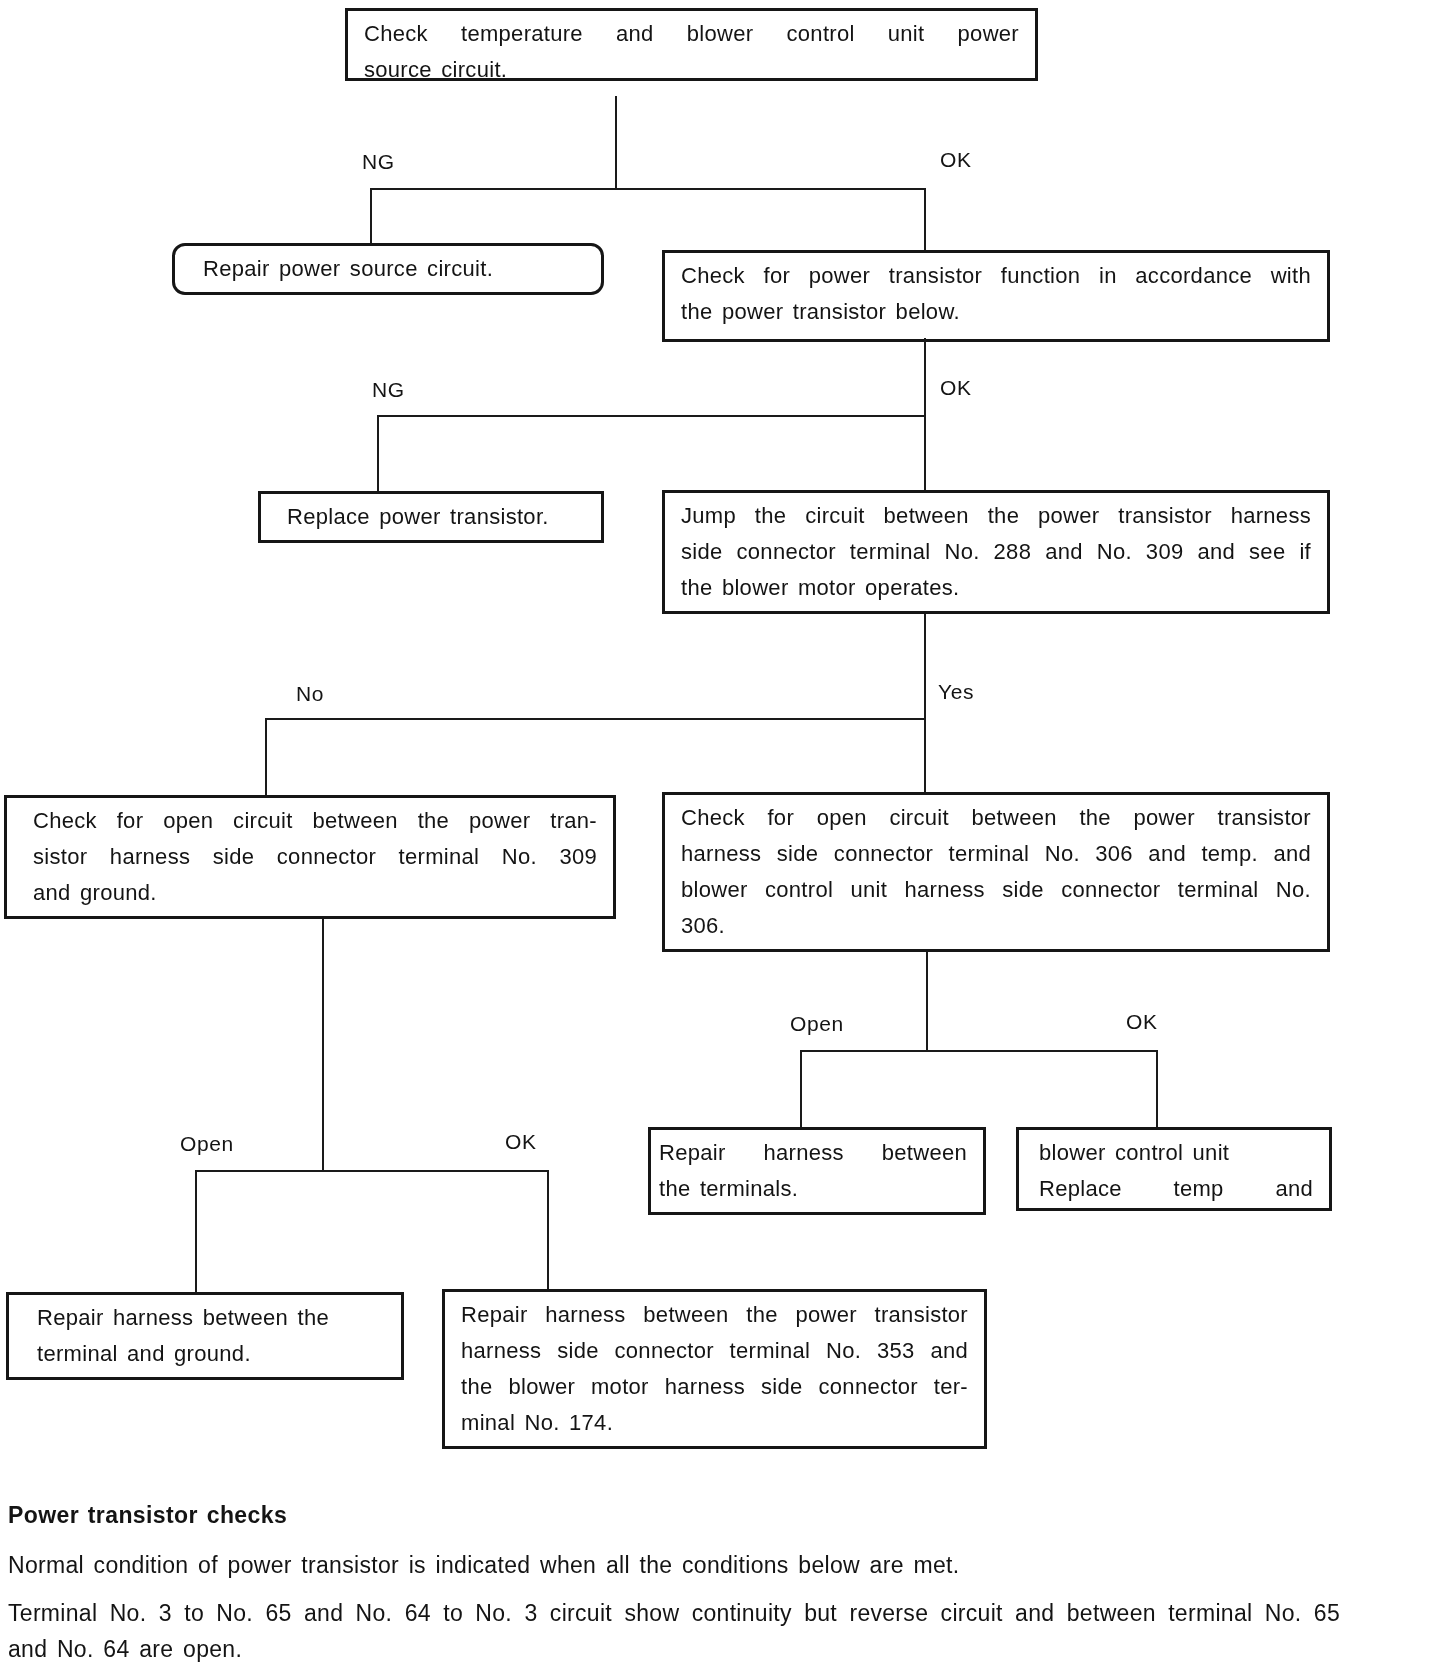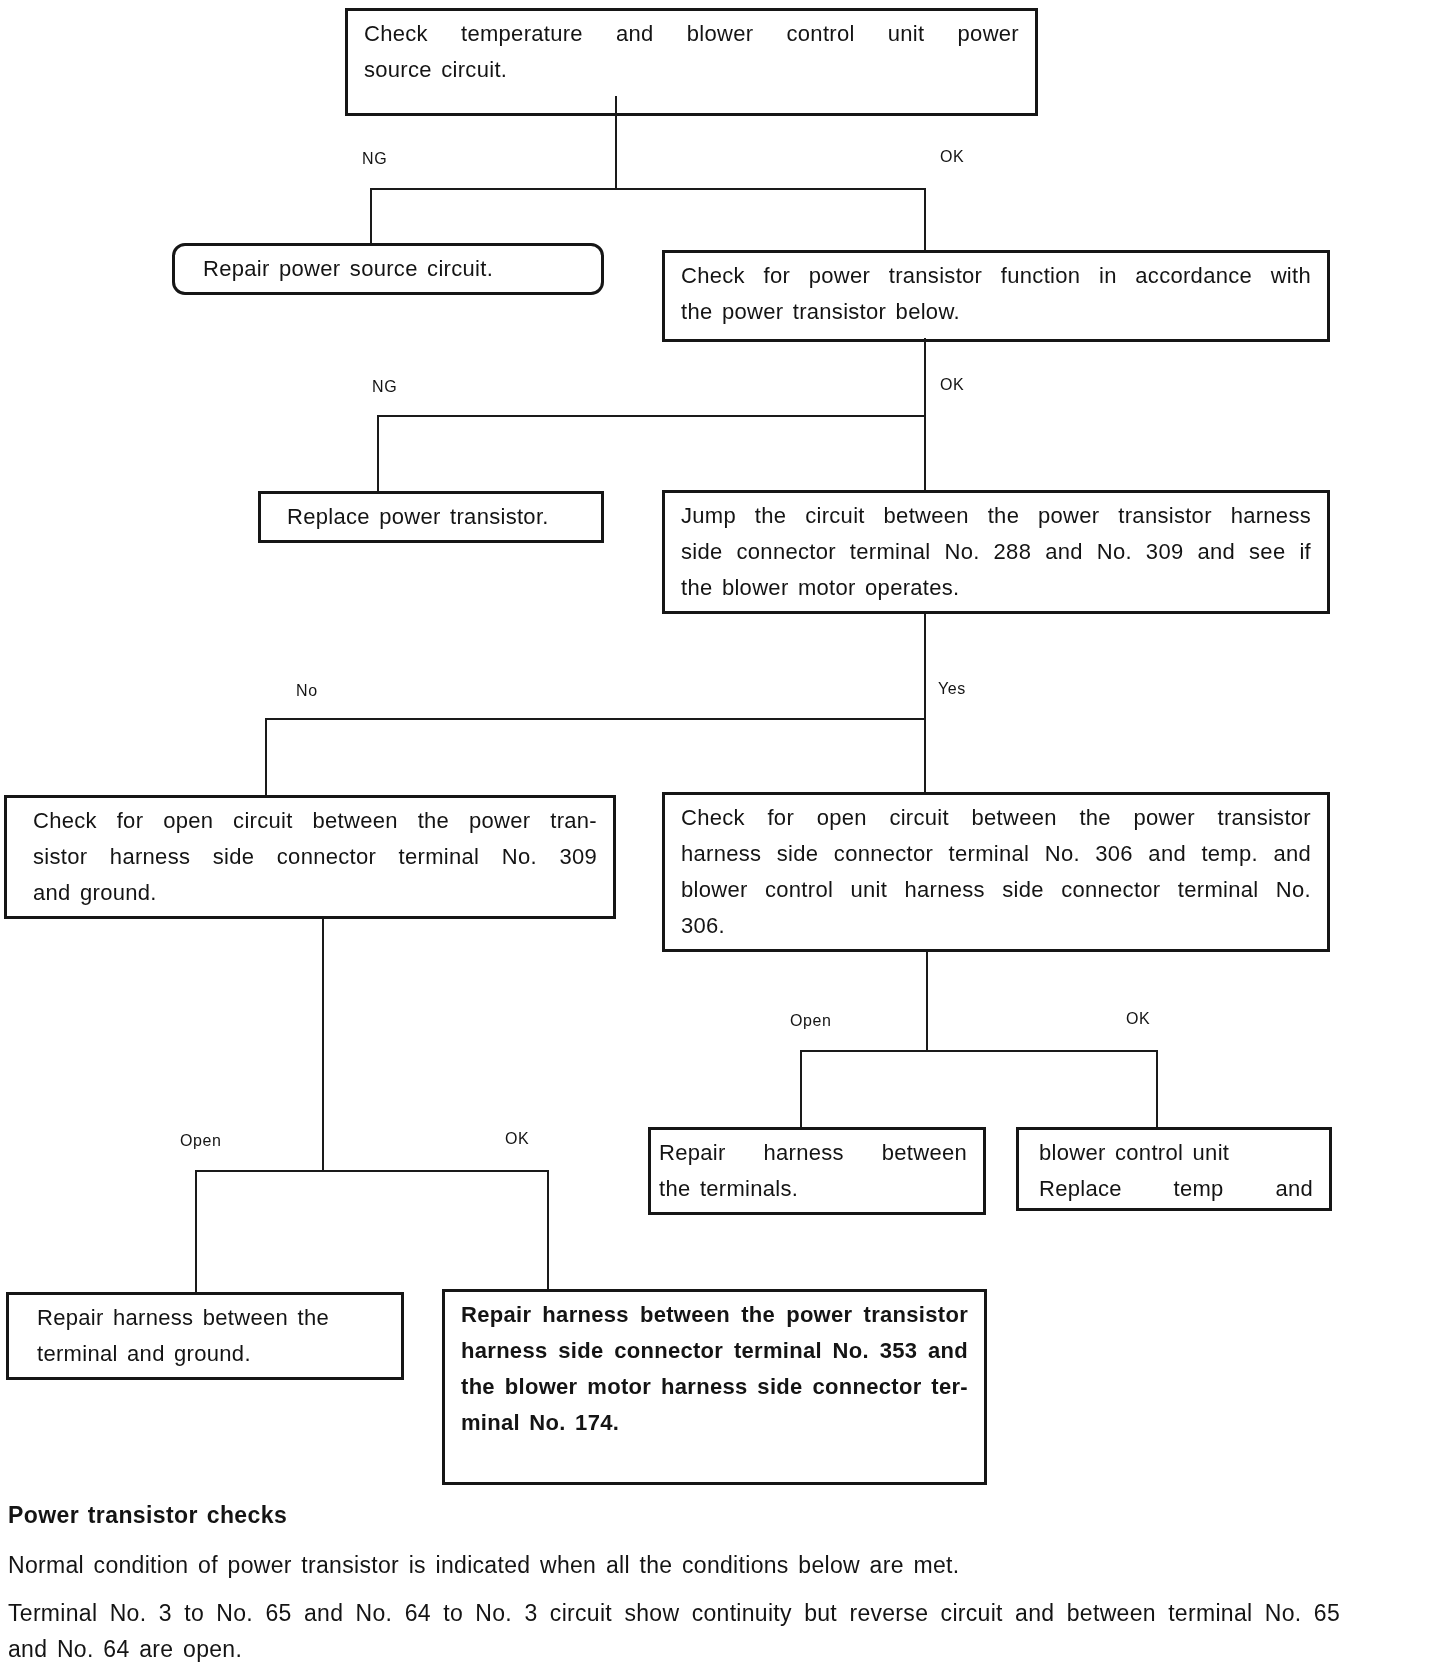--- a/index.html
+++ b/index.html
@@ -5,32 +5,32 @@
   html,body{margin:0;padding:0;background:#ffffff;}
   #page{position:relative;width:1440px;height:1664px;background:#ffffff;
         font-family:"Liberation Sans", "DejaVu Sans", sans-serif;color:#141414;overflow:hidden;}
   .fbox{position:absolute;border:3px solid #161616;background:#ffffff;
         font-size:22px;line-height:36px;padding:5px 16px;box-sizing:border-box;
         word-spacing:3px;letter-spacing:0.3px;}
   .fline{white-space:nowrap;}
   .jline{text-align:justify;text-align-last:justify;}
   .lline{text-align:left;}
   .conn{position:absolute;background:#1a1a1a;}
-  .blabel{position:absolute;font-size:16px;letter-spacing:0.6px;word-spacing:2px;}
+  .blabel{position:absolute;font-size:21px;letter-spacing:0.6px;word-spacing:2px;}
   .footer-head{position:absolute;font-size:23px;font-weight:bold;letter-spacing:0.4px;word-spacing:2px;}
   .footer-line{position:absolute;font-size:23px;letter-spacing:0.3px;word-spacing:3px;white-space:nowrap;}
   .footer-just{position:absolute;font-size:23px;letter-spacing:0.3px;word-spacing:3px;
                width:1332px;text-align:justify;text-align-last:justify;}
 </style>
 </head>
 <body>
 
 <div id="page">
 
-  <div class="fbox" style="left:345px;top:8px;width:693px;height:108px;">
+  <div class="fbox" style="left:345px;top:8px;width:693px;height:73px;">
     <div class="fline jline">Check temperature and blower control unit power</div>
     <div class="fline lline">source circuit.</div>
   </div>
 
   <div class="conn" style="left:615px;top:96px;width:2px;height:92px;"></div>
   <div class="conn" style="left:370px;top:188px;width:556px;height:2px;"></div>
   <div class="conn" style="left:370px;top:188px;width:2px;height:65px;"></div>
   <div class="conn" style="left:924px;top:188px;width:2px;height:62px;"></div>
   <div class="blabel" style="left:362px;top:150px;">NG</div>
   <div class="blabel" style="left:940px;top:148px;">OK</div>
@@ -103,21 +103,21 @@
   <div class="conn" style="left:195px;top:1170px;width:2px;height:122px;"></div>
   <div class="conn" style="left:547px;top:1170px;width:2px;height:119px;"></div>
   <div class="blabel" style="left:180px;top:1132px;">Open</div>
   <div class="blabel" style="left:505px;top:1130px;">OK</div>
 
   <div class="fbox" style="left:6px;top:1292px;width:398px;height:88px;padding-left:28px;">
     <div class="fline lline">Repair harness between the</div>
     <div class="fline lline">terminal and ground.</div>
   </div>
 
-  <div class="fbox" style="left:442px;top:1289px;width:545px;height:196px;font-weight:bold;">
+  <div class="fbox" style="left:442px;top:1289px;width:545px;height:160px;">
     <div class="fline jline">Repair harness between the power transistor</div>
     <div class="fline jline">harness side connector terminal No. 353 and</div>
     <div class="fline jline">the blower motor harness side connector ter-</div>
     <div class="fline lline">minal No. 174.</div>
   </div>
 
   <div class="footer-head" style="left:8px;top:1502px;">Power transistor checks</div>
   <div class="footer-line" style="left:8px;top:1552px;">Normal condition of power transistor is indicated when all the conditions below are met.</div>
   <div class="footer-just" style="left:8px;top:1600px;">Terminal No. 3 to No. 65 and No. 64 to No. 3 circuit show continuity but reverse circuit and between terminal No. 65</div>
   <div class="footer-line" style="left:8px;top:1636px;text-align:right;">and No. 64 are open.</div>

